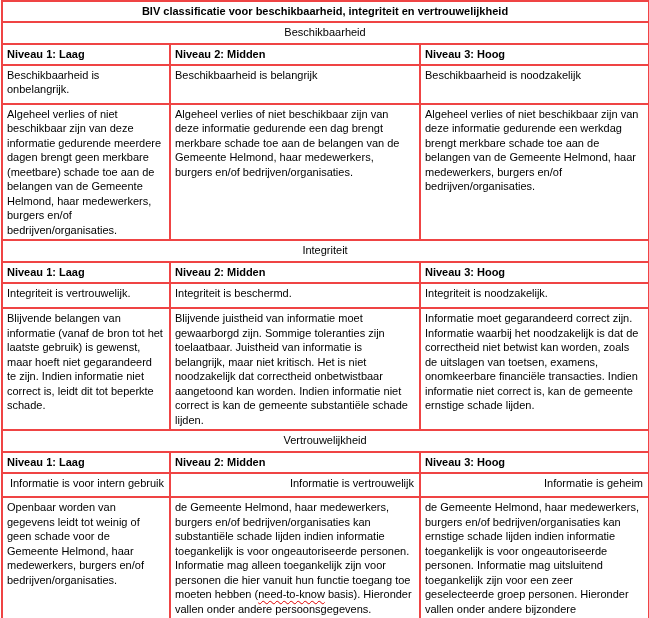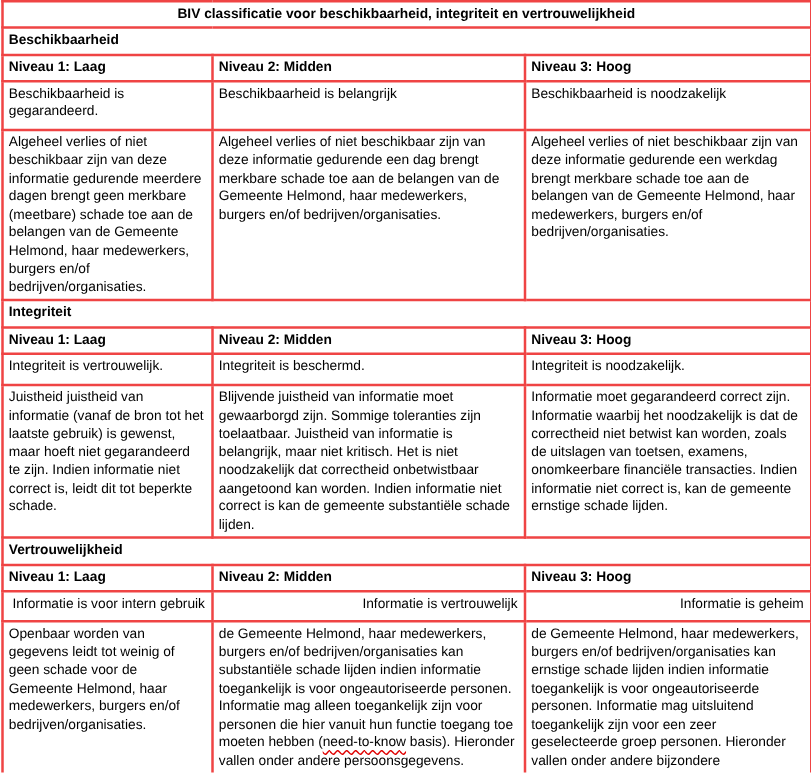--- a/index.html
+++ b/index.html
@@ -31,22 +31,22 @@
     word-wrap: break-word;
   }
   td.title-cell {
     text-align: center;
     font-weight: bold;
     font-size: 11.5px;
     vertical-align: middle;
     padding-top: 3px;
   }
   td.section-cell {
-    text-align: left;
-    font-weight: bold;
+    text-align: center;
+    font-weight: normal;
     font-size: 11px;
     vertical-align: middle;
   }
   td.level-cell {
     font-weight: bold;
     vertical-align: top;
     padding-top: 3px;
     margin-top: 43px;
   }
   tr.r-title    { height: 20px; }
@@ -84,21 +84,21 @@
 
   <tr class="r-section">
     <td class="section-cell" colspan="3">Beschikbaarheid</td>
   </tr>
   <tr class="r-level">
     <td class="level-cell">Niveau 1: Laag</td>
     <td class="level-cell">Niveau 2: Midden</td>
     <td class="level-cell">Niveau 3: Hoog</td>
   </tr>
   <tr class="r-sum-b">
-    <td>Beschikbaarheid is gegarandeerd.</td>
+    <td>Beschikbaarheid is onbelangrijk.</td>
     <td>Beschikbaarheid is belangrijk</td>
     <td>Beschikbaarheid is noodzakelijk</td>
   </tr>
   <tr class="r-desc-b">
     <td>Algeheel verlies of niet beschikbaar zijn van deze informatie gedurende meerdere dagen brengt geen merkbare (meetbare) schade toe aan de belangen van de Gemeente Helmond, haar medewerkers, burgers en/of bedrijven/organisaties.</td>
     <td>Algeheel verlies of niet beschikbaar zijn van deze informatie gedurende een dag brengt merkbare schade toe aan de belangen van de Gemeente Helmond, haar medewerkers, burgers en/of bedrijven/organisaties.</td>
     <td>Algeheel verlies of niet beschikbaar zijn van deze informatie gedurende een werkdag brengt merkbare schade toe aan de belangen van de Gemeente Helmond, haar medewerkers, burgers en/of bedrijven/organisaties.</td>
   </tr>
 
   <tr class="r-section">
@@ -108,21 +108,21 @@
     <td class="level-cell">Niveau 1: Laag</td>
     <td class="level-cell">Niveau 2: Midden</td>
     <td class="level-cell">Niveau 3: Hoog</td>
   </tr>
   <tr class="r-sum-i">
     <td>Integriteit is vertrouwelijk.</td>
     <td>Integriteit is beschermd.</td>
     <td>Integriteit is noodzakelijk.</td>
   </tr>
   <tr class="r-desc-i">
-    <td>Juistheid juistheid van informatie (vanaf de bron tot het laatste gebruik) is gewenst, maar hoeft niet gegarandeerd te zijn. Indien informatie niet correct is, leidt dit tot beperkte schade.</td>
+    <td>Blijvende belangen van informatie (vanaf de bron tot het laatste gebruik) is gewenst, maar hoeft niet gegarandeerd te zijn. Indien informatie niet correct is, leidt dit tot beperkte schade.</td>
     <td>Blijvende juistheid van informatie moet gewaarborgd zijn. Sommige toleranties zijn toelaatbaar. Juistheid van informatie is belangrijk, maar niet kritisch. Het is niet noodzakelijk dat correctheid onbetwistbaar aangetoond kan worden. Indien informatie niet correct is kan de gemeente substantiële schade lijden.</td>
     <td>Informatie moet gegarandeerd correct zijn. Informatie waarbij het noodzakelijk is dat de correctheid niet betwist kan worden, zoals de uitslagen van toetsen, examens, onomkeerbare financiële transacties. Indien informatie niet correct is, kan de gemeente ernstige schade lijden.</td>
   </tr>
 
   <tr class="r-section">
     <td class="section-cell" colspan="3">Vertrouwelijkheid</td>
   </tr>
   <tr class="r-level">
     <td class="level-cell">Niveau 1: Laag</td>
     <td class="level-cell">Niveau 2: Midden</td>

